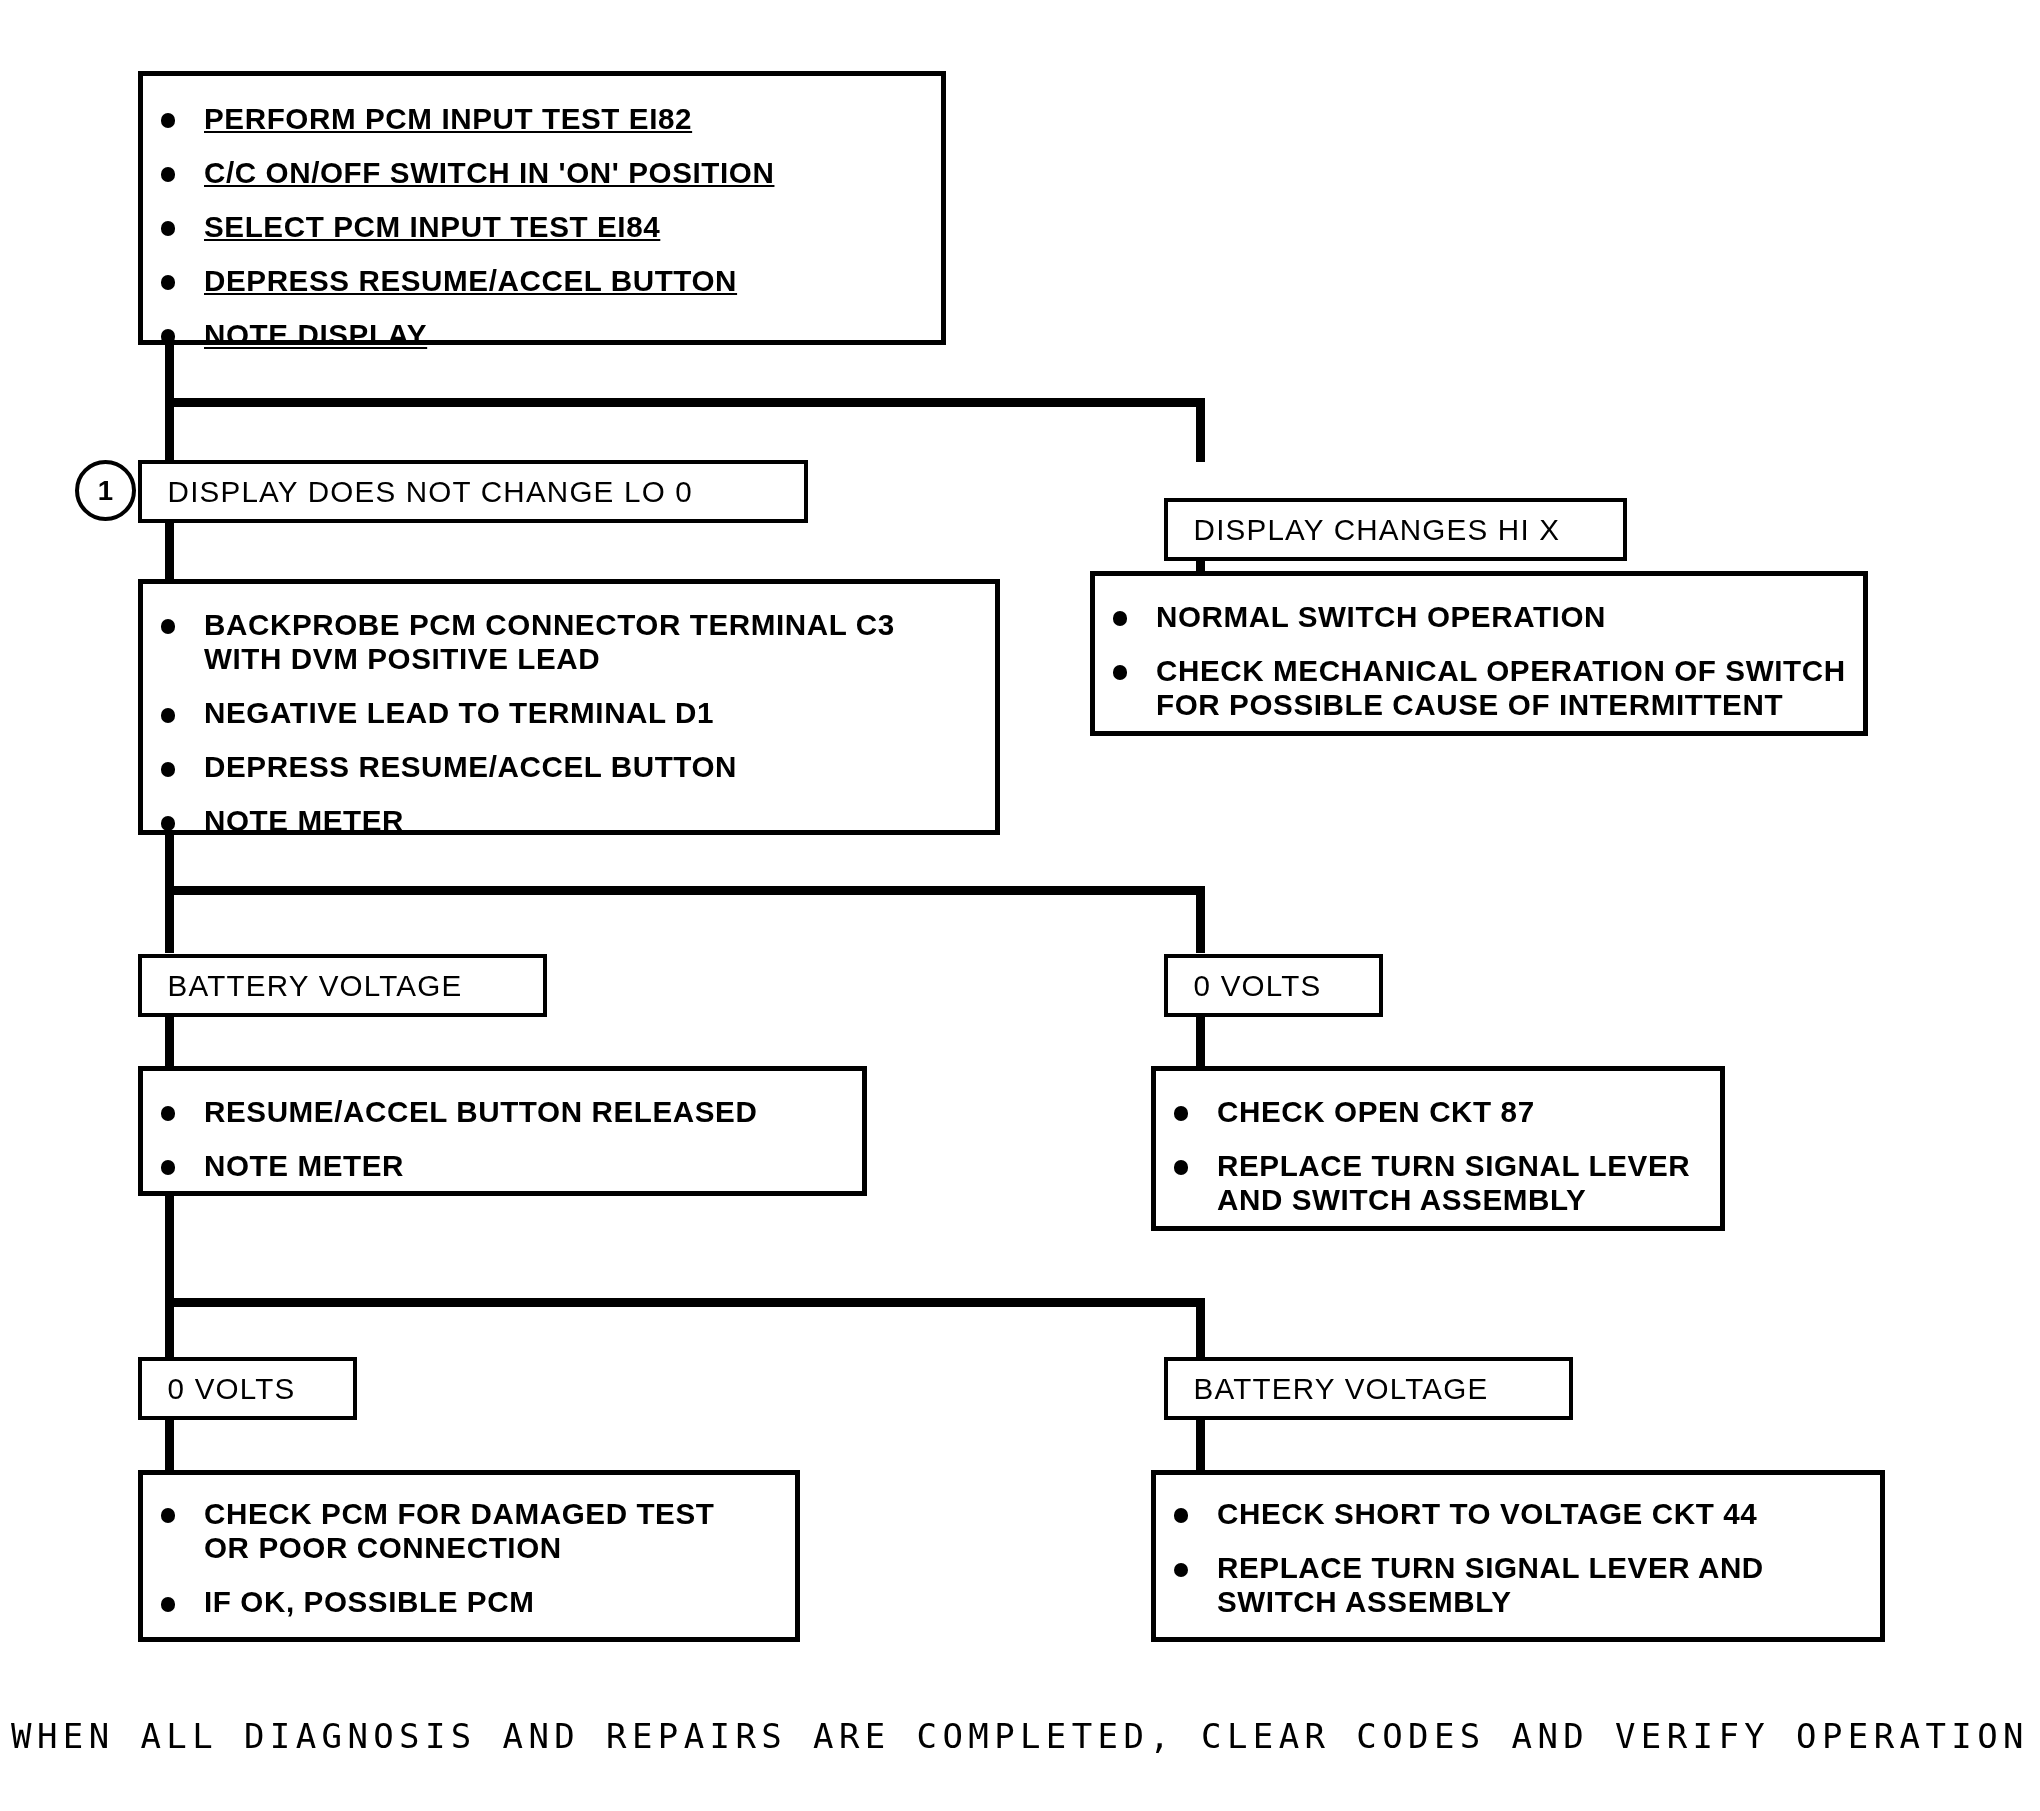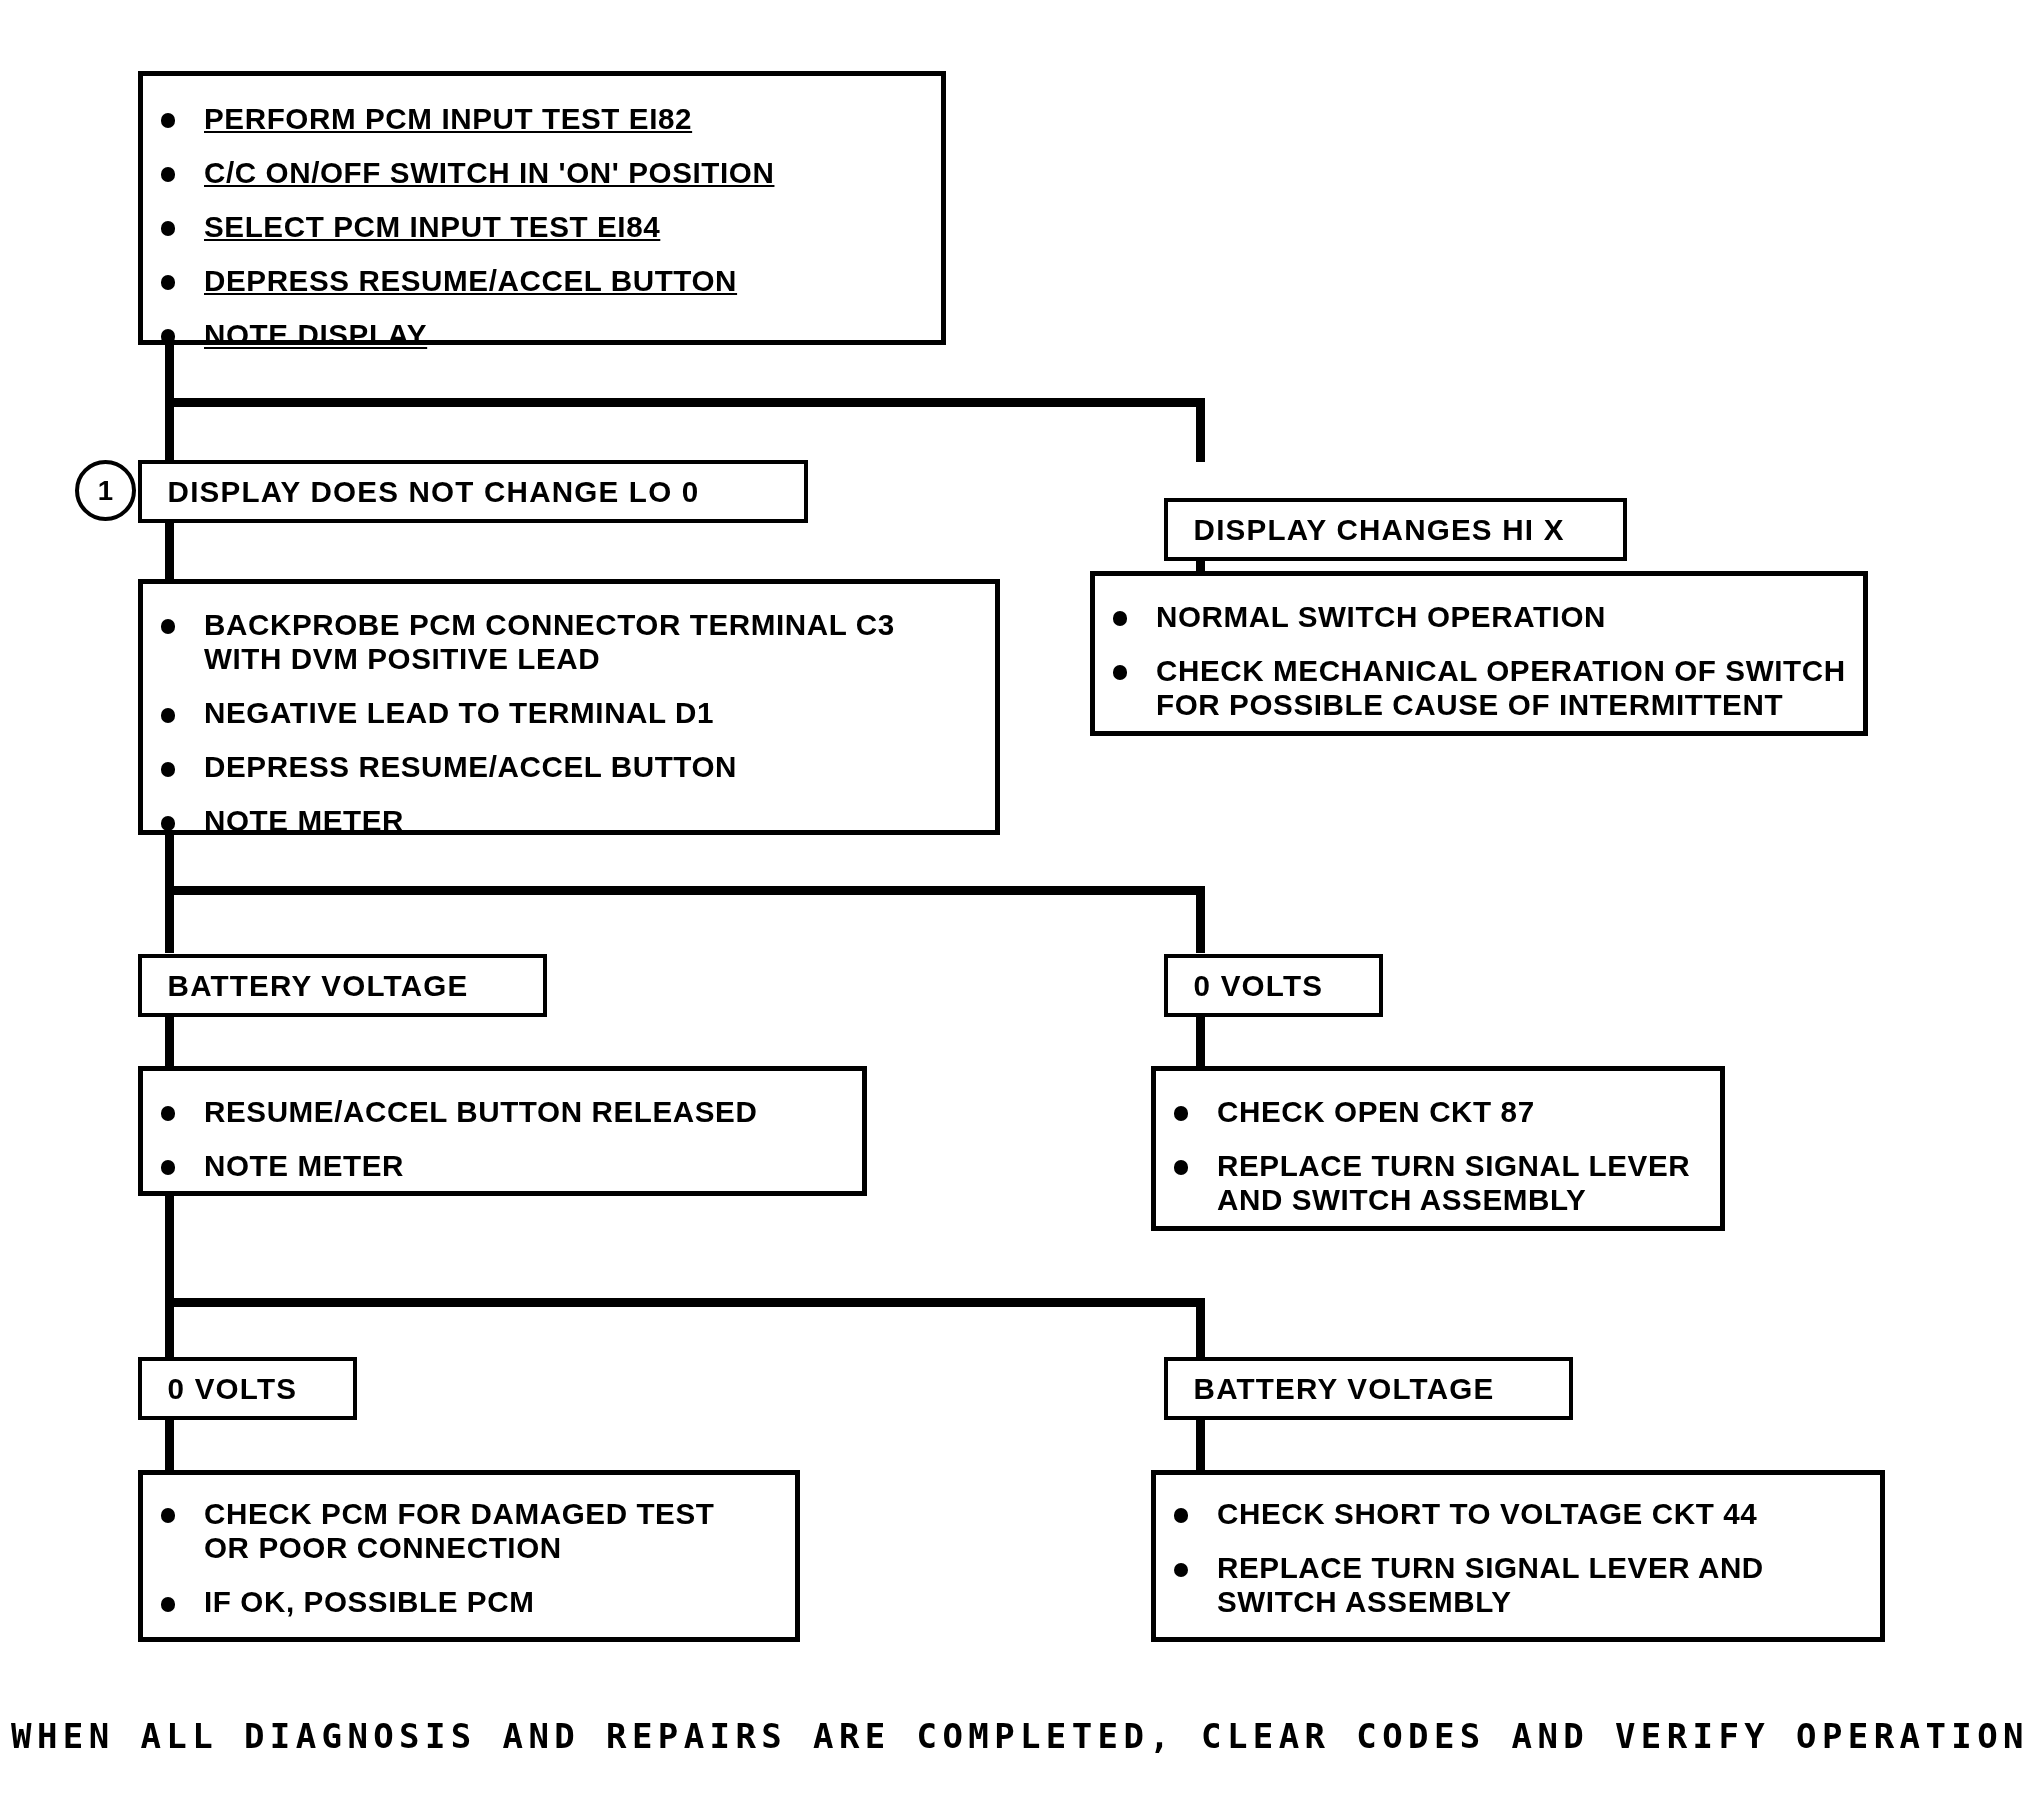--- a/index.html
+++ b/index.html
@@ -41,21 +41,21 @@
     width:14.8px;height:14.8px;
     border-radius:50%;
     background:#000;
   }
 
   .label-box{
     display:flex;align-items:center;
   }
   .label-box .txt{
     font-size:29.6px;
-    font-weight:700;
+    font-weight:400;
     letter-spacing:1.2px;
     padding-left:25.6px;
     white-space:nowrap;
   }
 
   
   .ln{position:absolute;background:#000;z-index:1;}
   .vl{width:8.9px;}
   .hl{height:8.9px;}
 
@@ -69,21 +69,21 @@
     font-size:27.6px;font-weight:700;
     z-index:6;background:#fff;
   }
 
   
   #footer{
     position:absolute;
     left:0;right:0;
     text-align:center;
     font-family:"DejaVu Sans Mono","Liberation Mono",monospace;
-    font-weight:700;
+    font-weight:400;
     font-size:34px;
     letter-spacing:5.4px;
     white-space:nowrap;
   }
 
   
 </style>
 </head>
 <body>
 

